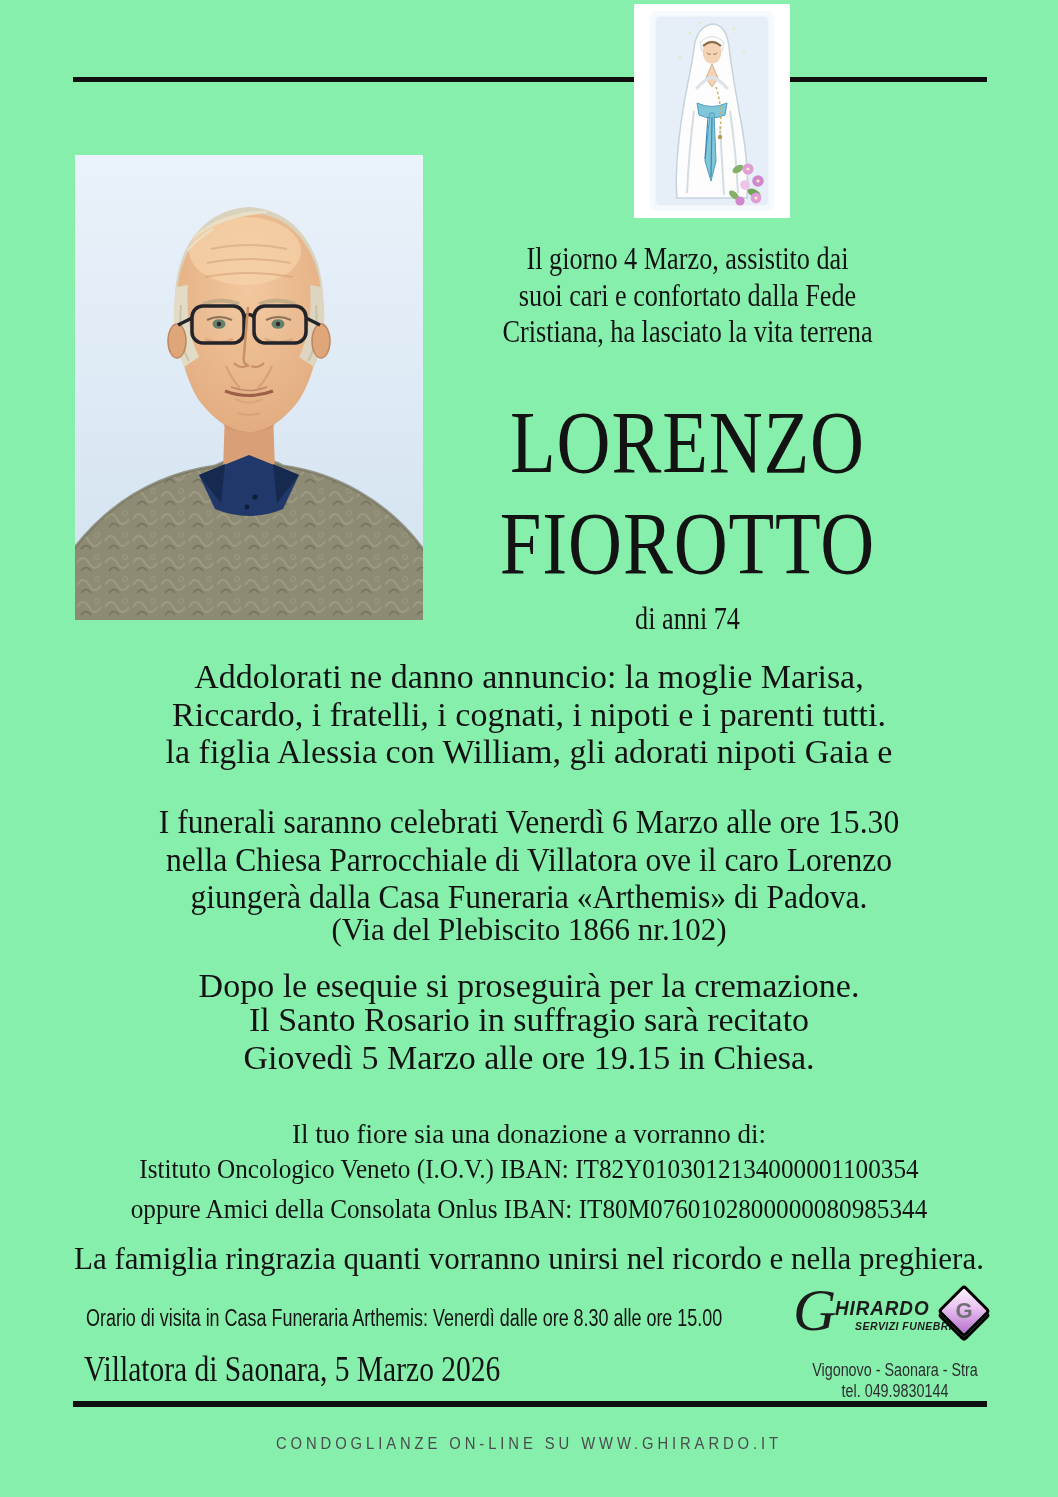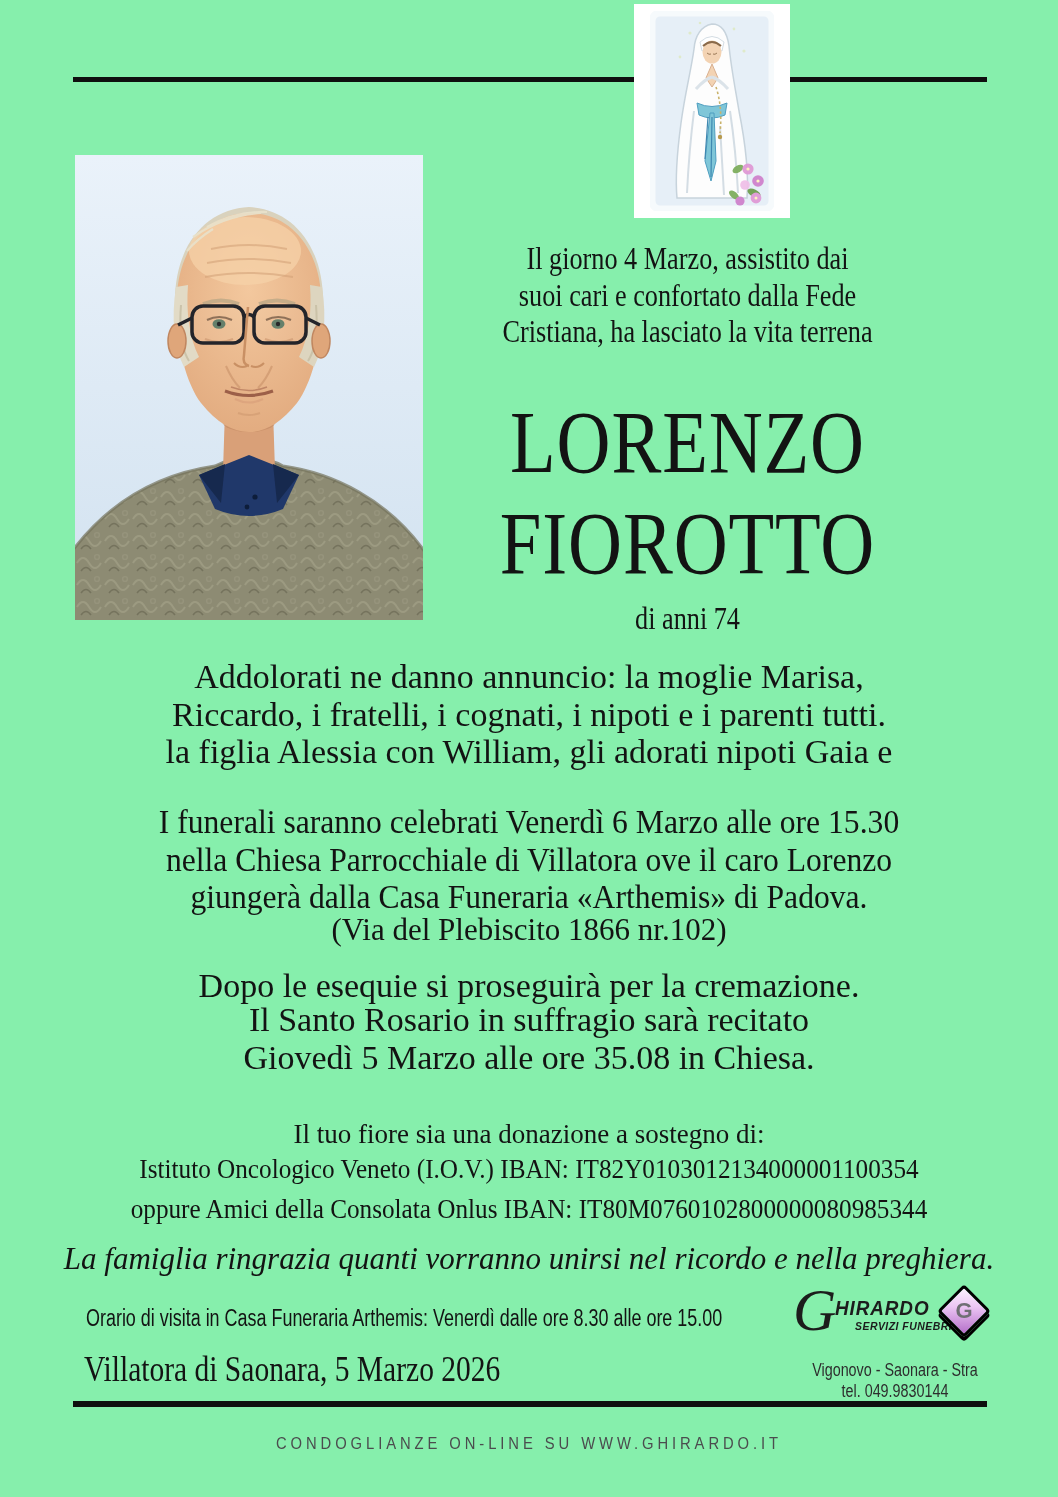--- a/index.html
+++ b/index.html
@@ -34,21 +34,21 @@
   
   .body-block{left:50px;width:958px;font-size:34px;line-height:37.5px;text-align:center;}
   .announcement{top:658px;}
   .funeral{top:803px;transform:scaleX(0.93);transform-origin:50% 0;}
   .address-note{top:916px;font-size:31px;line-height:28px;}
   .cremation{top:967px;}
   .rosary{top:1001px;}
   .donation-intro{top:1119px;font-size:27px;line-height:30px;}
   .donation-lines{top:1149px;font-size:28px;line-height:40px;
     transform:scaleX(0.9);transform-origin:50% 0;}
-  .thanks{top:1240px;font-size:31px;font-style:italic;}
+  .thanks{top:1240px;font-size:31px;}
 
   
   .visiting{left:86px;top:1305px;font-family:"Liberation Sans","DejaVu Sans",sans-serif;
     font-size:23px;transform:scaleX(0.78);transform-origin:0 0;}
   .place-date{left:84px;top:1348px;font-size:36px;
     transform:scaleX(0.82);transform-origin:0 0;}
 
   
   .gh-logo{left:793px;top:1284px;width:204px;font-family:"Liberation Sans","DejaVu Sans",sans-serif;}
   .gh-main{position:relative;height:66px;}
@@ -229,24 +229,24 @@
     <div class="nowrap">I funerali saranno celebrati Venerdì 6 Marzo alle ore 15.30</div>
     <div class="nowrap">nella Chiesa Parrocchiale di Villatora ove il caro Lorenzo</div>
     <div class="nowrap">giungerà dalla Casa Funeraria «Arthemis» di Padova.</div>
   </div>
   <div class="abs body-block address-note">(Via del Plebiscito 1866 nr.102)</div>
 
   <div class="abs body-block cremation nowrap">Dopo le esequie si proseguirà per la cremazione.</div>
 
   <div class="abs body-block rosary">
     <div class="nowrap">Il Santo Rosario in suffragio sarà recitato</div>
-    <div class="nowrap">Giovedì 5 Marzo alle ore 35.08 in Chiesa.</div>
-  </div>
-
-  <div class="abs body-block donation-intro nowrap">Il tuo fiore sia una donazione a sostegno di:</div>
+    <div class="nowrap">Giovedì 5 Marzo alle ore 19.15 in Chiesa.</div>
+  </div>
+
+  <div class="abs body-block donation-intro nowrap">Il tuo fiore sia una donazione a vorranno di:</div>
   <div class="abs body-block donation-lines">
     <div class="nowrap">Istituto Oncologico Veneto (I.O.V.) IBAN: IT82Y0103012134000001100354</div>
     <div class="nowrap">oppure Amici della Consolata Onlus IBAN: IT80M0760102800000080985344</div>
   </div>
 
   <div class="abs body-block thanks nowrap">La famiglia ringrazia quanti vorranno unirsi nel ricordo e nella preghiera.</div>
 
   <div class="abs visiting nowrap">Orario di visita in Casa Funeraria Arthemis: Venerdì dalle ore 8.30 alle ore 15.00</div>
 
   <div class="abs place-date nowrap">Villatora di Saonara, 5 Marzo 2026</div>

